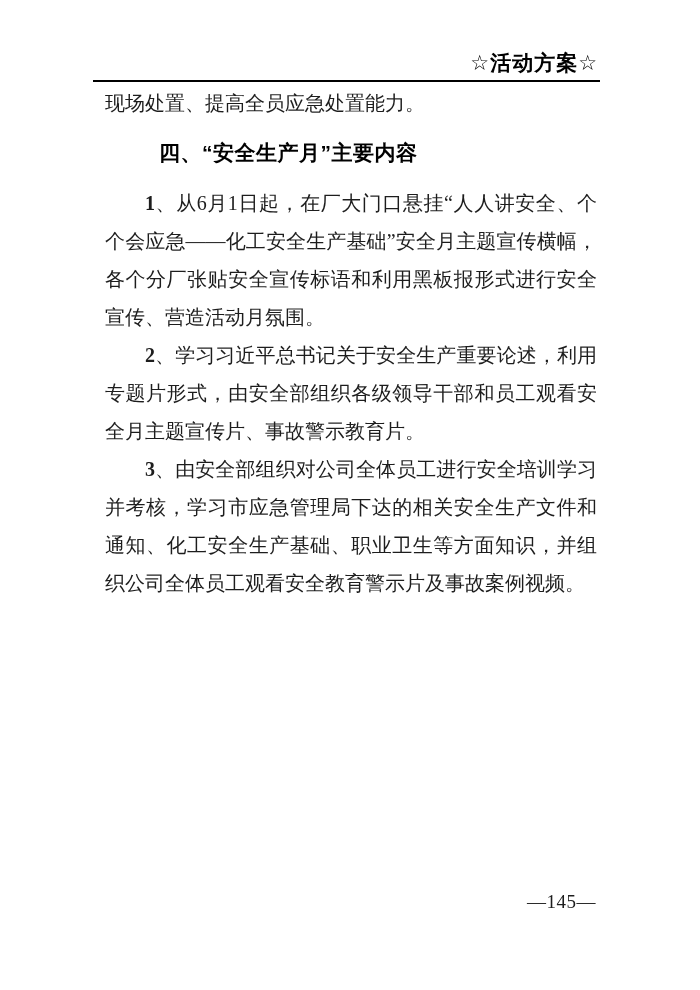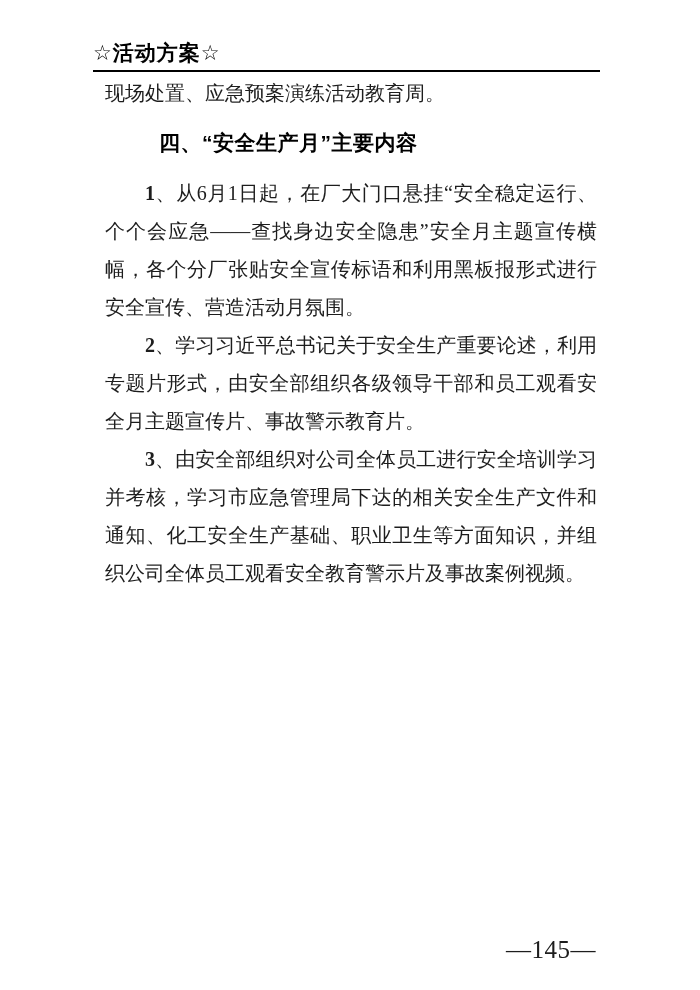--- a/index.html
+++ b/index.html
@@ -10,24 +10,24 @@
   .page {
     position: relative;
     width: 700px;
     height: 990px;
     background: #ffffff;
     overflow: hidden;
     font-family: "Liberation Serif", "DejaVu Serif", serif;
     color: #1d1d1d;
   }
   .header {
-    margin: 6px 100px 0 93px;
+    margin: 16px 100px 0 93px;
     padding: 34px 2px 4px 0;
     border-bottom: 2px solid #000000;
-    text-align: left;
+    text-align: right;
     font-family: "Liberation Sans", "DejaVu Sans", sans-serif;
     font-weight: bold;
     font-size: 21px;
     letter-spacing: 1px;
     color: #000000;
     line-height: 26px;
   }
   .content {
     margin: 0 103px 0 105px;
     padding-top: 2px;
@@ -55,43 +55,42 @@
   p.para {
     text-indent: 2em;
   }
   .pnum {
     font-weight: bold;
   }
   .footer {
     position: absolute;
     top: 891px;
     right: 104px;
-    font-size: 25px;
+    font-size: 19px;
     letter-spacing: 0.5px;
     color: #1d1d1d;
     font-family: "Liberation Serif", "DejaVu Serif", serif;
-    margin-top: 45px;
   }
 </style>
 </head>
 <body>
 
 <div class="page">
 
   <div class="header">
     <span>☆活动方案☆</span>
   </div>
 
   <div class="content">
 
-    <p class="cont">现场处置、应急预案演练活动教育周。</p>
+    <p class="cont">现场处置、提高全员应急处置能力。</p>
 
     <h2 class="heading">四、“安全生产月”主要内容</h2>
 
-    <p class="para"><span class="pnum">1</span><span>、从6月1日起，在厂大门口悬挂“安全稳定运行、个个会应急——查找身边安全隐患”安全月主题宣传横幅，各个分厂张贴安全宣传标语和利用黑板报形式进行安全宣传、营造活动月氛围。</span></p>
+    <p class="para"><span class="pnum">1</span><span>、从6月1日起，在厂大门口悬挂“人人讲安全、个个会应急——化工安全生产基础”安全月主题宣传横幅，各个分厂张贴安全宣传标语和利用黑板报形式进行安全宣传、营造活动月氛围。</span></p>
 
     <p class="para"><span class="pnum">2</span><span>、学习习近平总书记关于安全生产重要论述，利用专题片形式，由安全部组织各级领导干部和员工观看安全月主题宣传片、事故警示教育片。</span></p>
 
     <p class="para"><span class="pnum">3</span><span>、由安全部组织对公司全体员工进行安全培训学习并考核，学习市应急管理局下达的相关安全生产文件和通知、化工安全生产基础、职业卫生等方面知识，并组织公司全体员工观看安全教育警示片及事故案例视频。</span></p>
 
 
 
   </div>
 
   <div class="footer">

